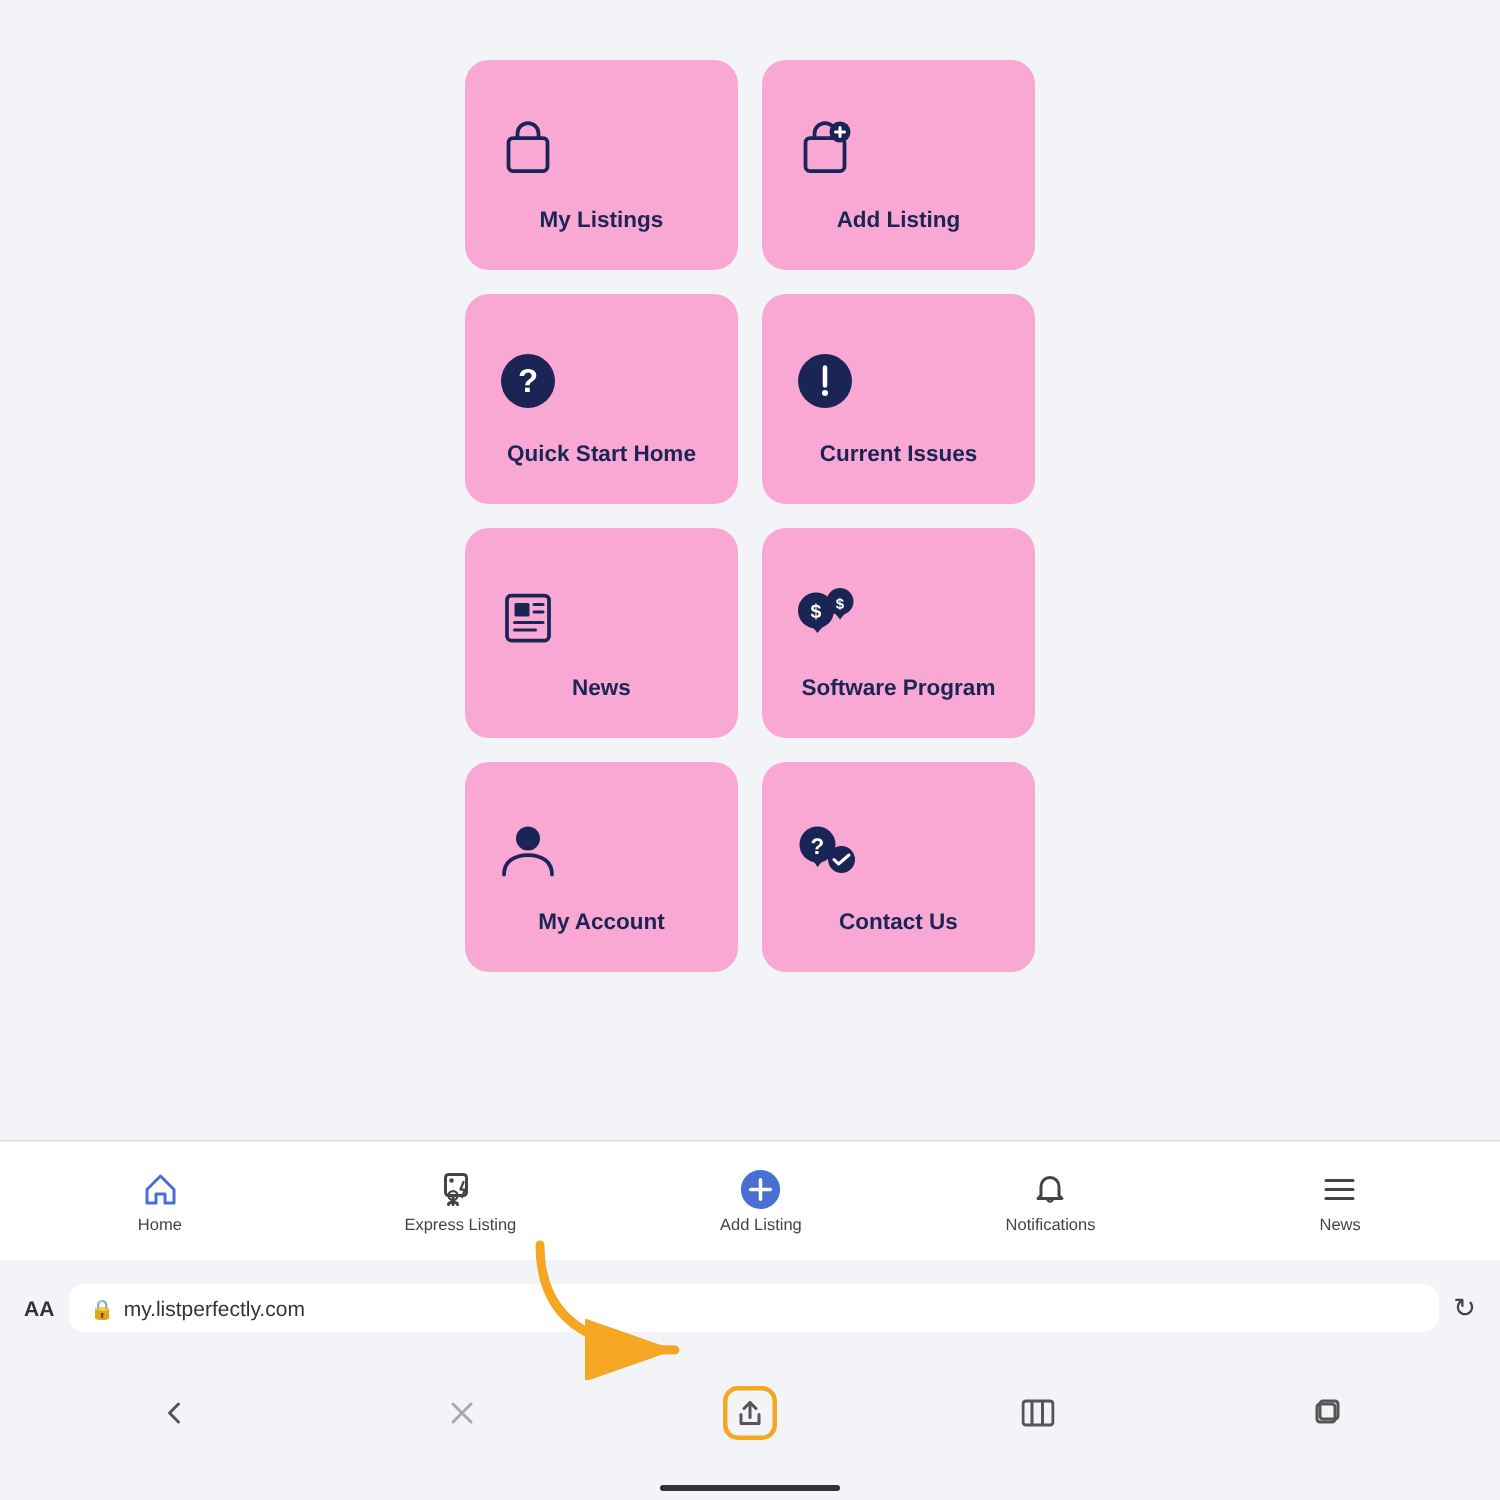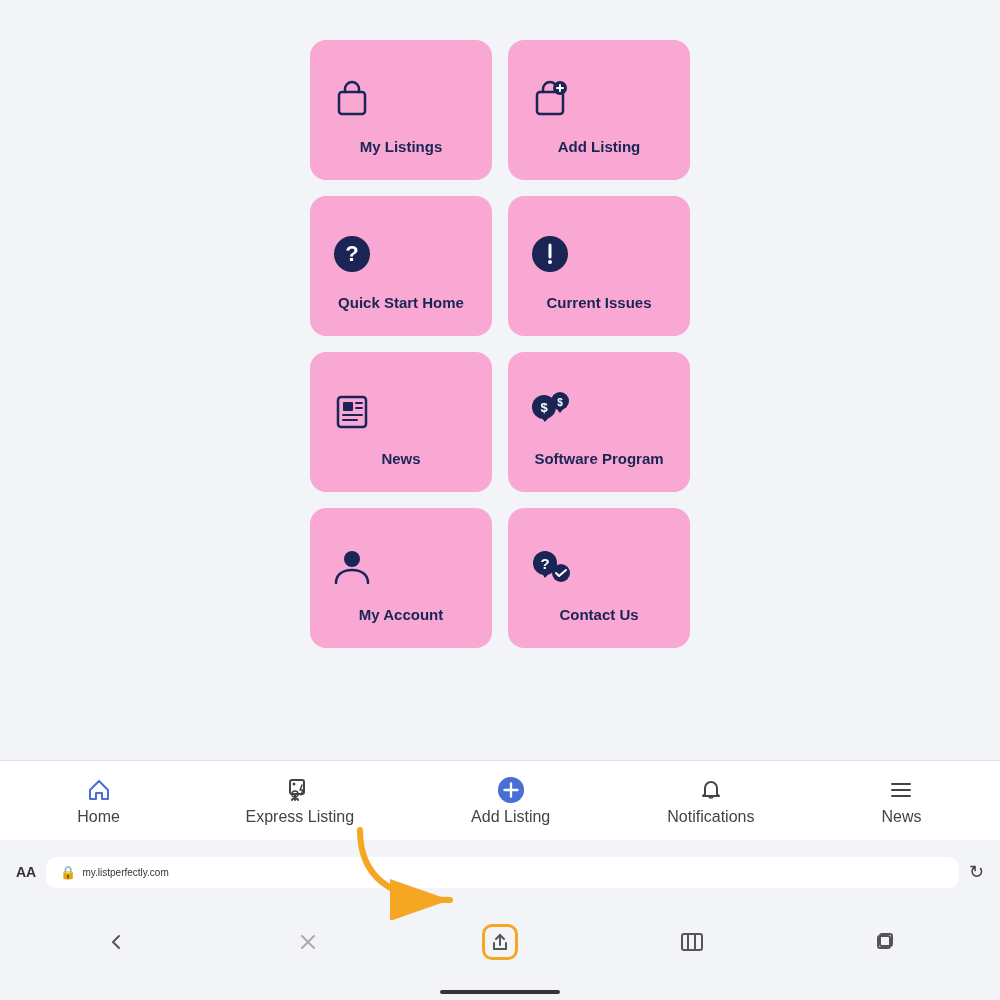--- a/index.html
+++ b/index.html
@@ -84,21 +84,21 @@
     .nav-icon {
       width: 28px;
       height: 28px;
       display: flex;
       align-items: center;
       justify-content: center;
       color: #444;
     }
 
     .nav-label {
-      font-size: 16px;
+      font-size: 11px;
       color: #444;
       text-align: left;
     }
 
     
     .browser-bar {
       position: absolute;
       bottom: 100px;
       left: 0;
       right: 0;
@@ -128,21 +128,21 @@
       padding: 8px 14px;
       gap: 6px;
     }
 
     .url-lock {
       font-size: 13px;
       color: #666;
     }
 
     .url-text {
-      font-size: 10px;
+      font-size: 14px;
       color: #333;
     }
 
     .browser-refresh {
       font-size: 18px;
       color: #444;
     }
 
     
     .browser-toolbar {

